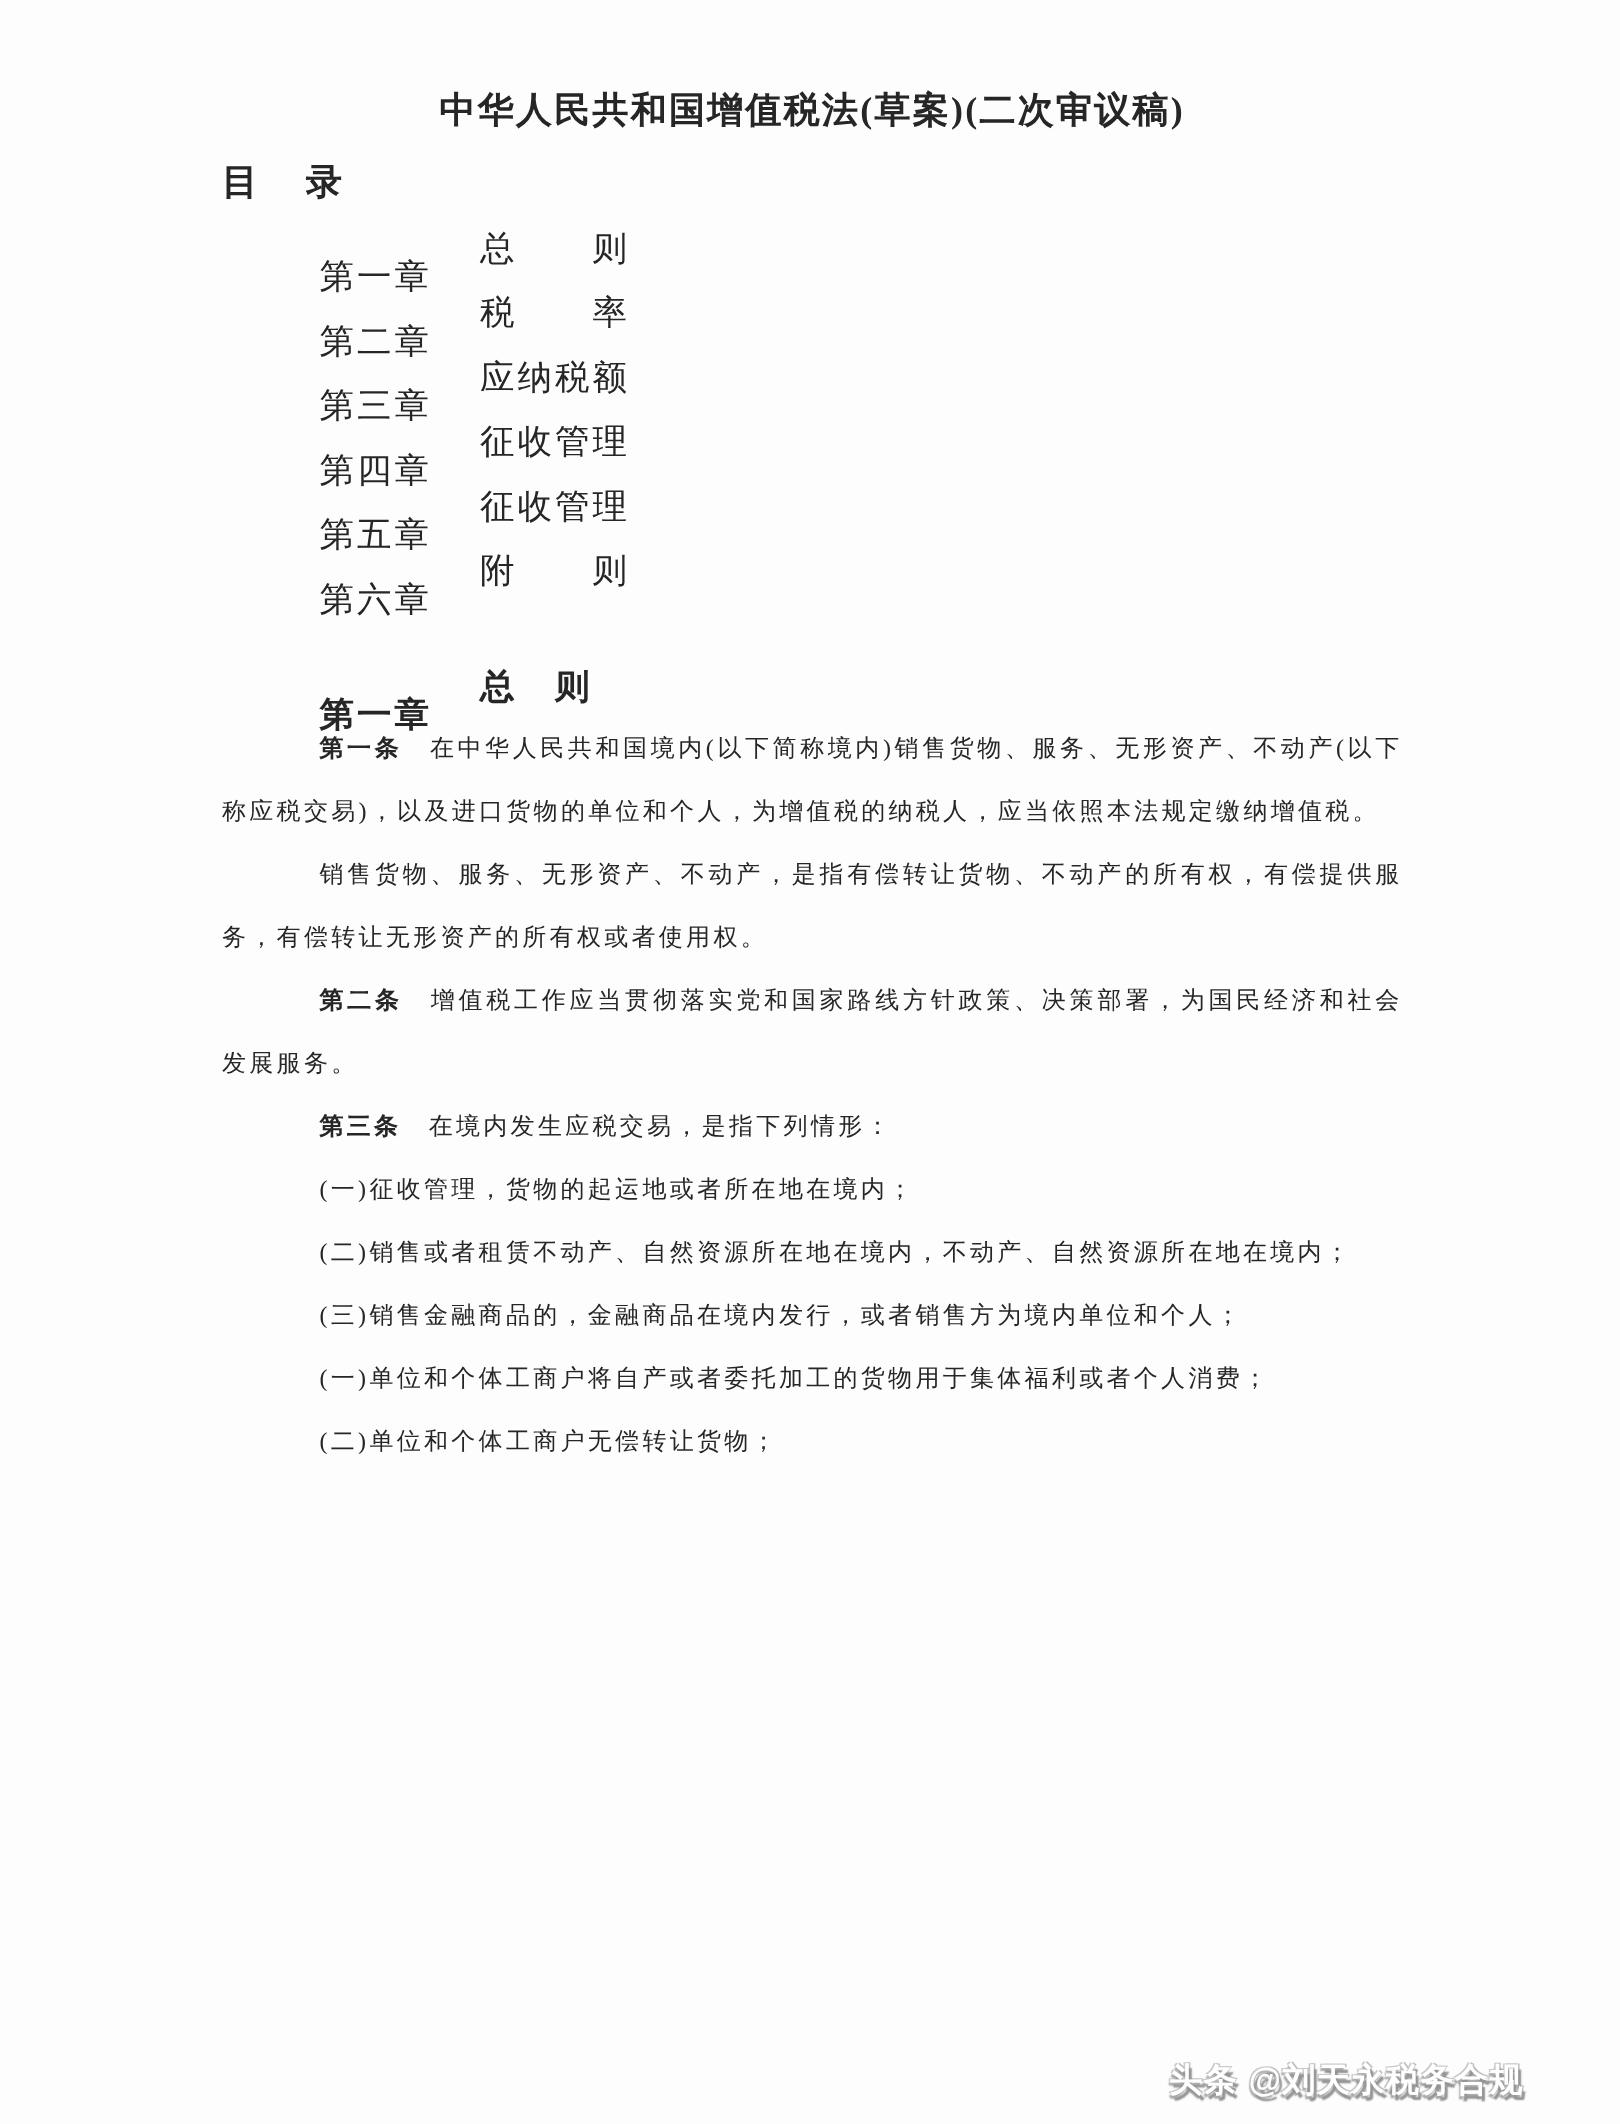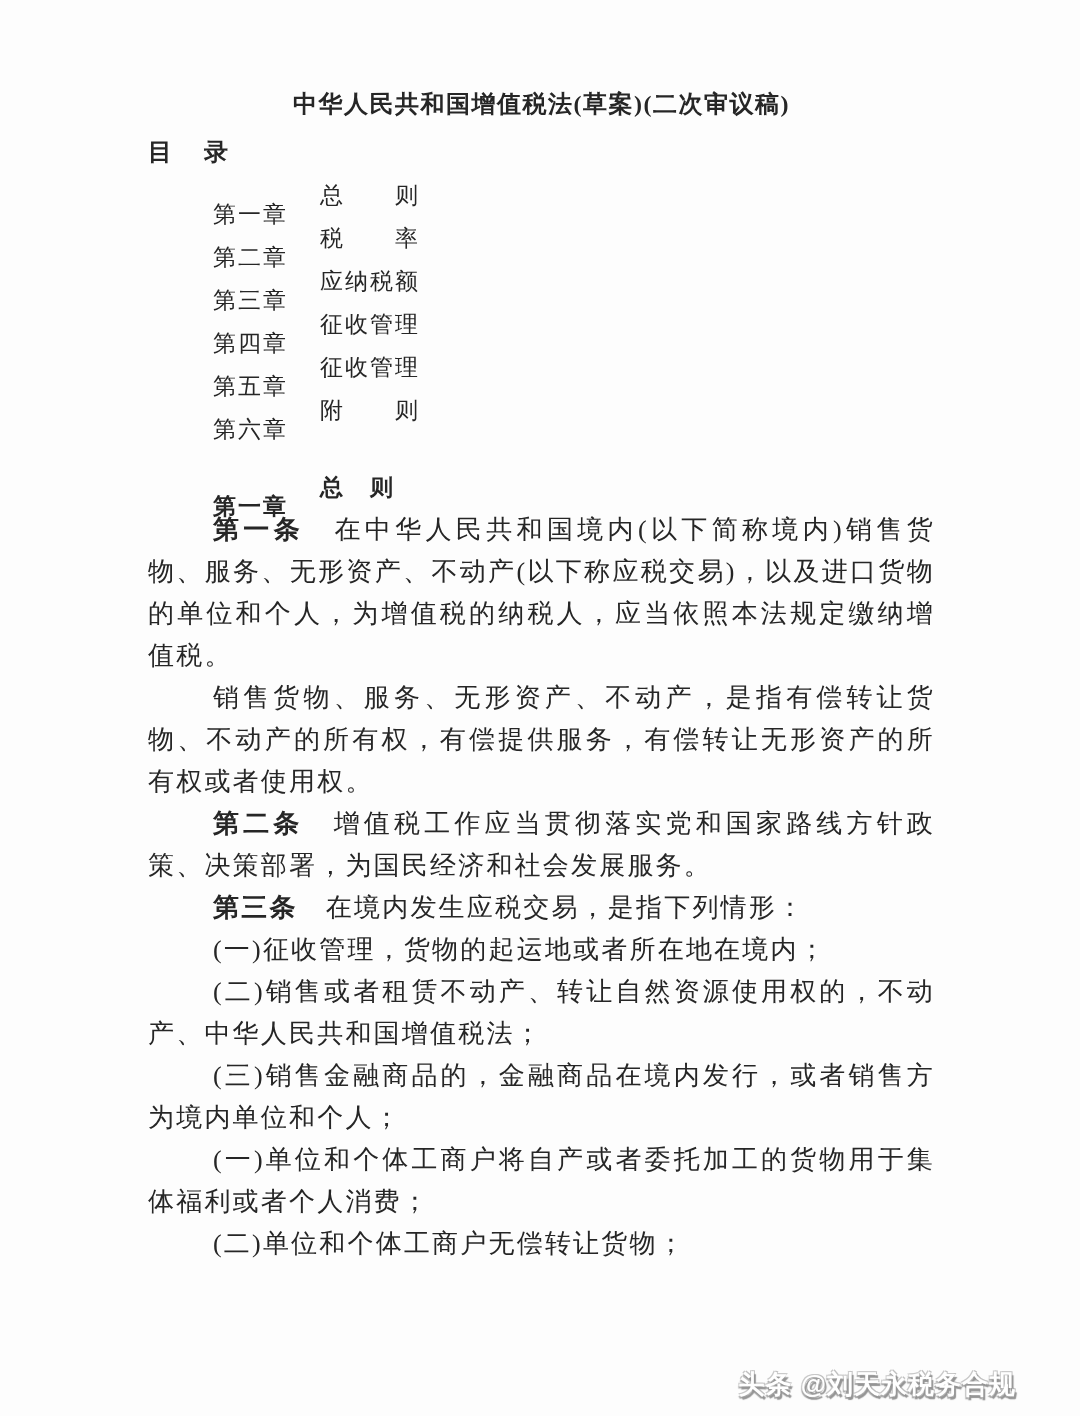--- a/index.html
+++ b/index.html
@@ -10,21 +10,21 @@
     color: #262626;
     font-family: "Liberation Serif", "DejaVu Serif", serif;
     position: relative;
     overflow: hidden;
   }
   .doc {
     position: absolute;
     left: 148px;
     top: 0;
     width: 787px;
-    padding-top: 88px;
+    padding-top: 58px;
   }
   .title {
     text-align: center;
     font-weight: bold;
     font-size: 24px;
     line-height: 32px;
     letter-spacing: 1.5px;
   }
   .toc-heading {
     font-weight: bold;
@@ -56,33 +56,33 @@
     padding-left: 65px;
     margin-top: 34px;
     font-size: 23px;
     font-weight: bold;
     letter-spacing: 2px;
   }
   .chapter-heading .toc-chapter { font-weight: bold; }
   .content { margin-top: 0; }
   .para {
     margin: 0;
-    font-size: 26px;
+    font-size: 16px;
     line-height: 42px;
     letter-spacing: 2.2px;
     text-align: justify;
     text-indent: 65px;
   }
   .para b { font-weight: bold; }
   .watermark {
     position: absolute;
     right: 64px;
     bottom: 14px;
     font-family: "Liberation Sans", "DejaVu Sans", sans-serif;
-    font-size: 26px;
+    font-size: 22px;
     font-weight: 700;
     letter-spacing: 1px;
     color: #ffffff;
     text-shadow: 2px 3px 1px #949494, -1px -1px 0 #c9c9c9, 1px -1px 0 #c0c0c0, -1px 2px 1px #a8a8a8;
     white-space: nowrap;
   }
 </style>
 </head>
 <body>
 
@@ -123,21 +123,21 @@
     <span class="toc-chapter">第一章</span>
     <span>总　则</span>
   </div>
 
   <div class="content">
     <p class="para"><b>第一条　</b><span>在中华人民共和国境内(以下简称境内)销售货物、服务、无形资产、不动产(以下称应税交易)，以及进口货物的单位和个人，为增值税的纳税人，应当依照本法规定缴纳增值税。</span></p>
     <p class="para"><b></b><span>销售货物、服务、无形资产、不动产，是指有偿转让货物、不动产的所有权，有偿提供服务，有偿转让无形资产的所有权或者使用权。</span></p>
     <p class="para"><b>第二条　</b><span>增值税工作应当贯彻落实党和国家路线方针政策、决策部署，为国民经济和社会发展服务。</span></p>
     <p class="para"><b>第三条　</b><span>在境内发生应税交易，是指下列情形：</span></p>
     <p class="para"><b></b><span>(一)征收管理，货物的起运地或者所在地在境内；</span></p>
-    <p class="para"><b></b><span>(二)销售或者租赁不动产、转让自然资源使用权的，不动产、中华人民共和国增值税法；</span></p>
+    <p class="para"><b></b><span>(二)销售或者租赁不动产、自然资源所在地在境内，不动产、自然资源所在地在境内；</span></p>
     <p class="para"><b></b><span>(三)销售金融商品的，金融商品在境内发行，或者销售方为境内单位和个人；</span></p>
     <p class="para"><b></b><span>(一)单位和个体工商户将自产或者委托加工的货物用于集体福利或者个人消费；</span></p>
     <p class="para"><b></b><span>(二)单位和个体工商户无偿转让货物；</span></p>
   </div>
 
 </div>
 
 <div class="watermark">头条 @刘天永税务合规</div>
 
 </body></html>

